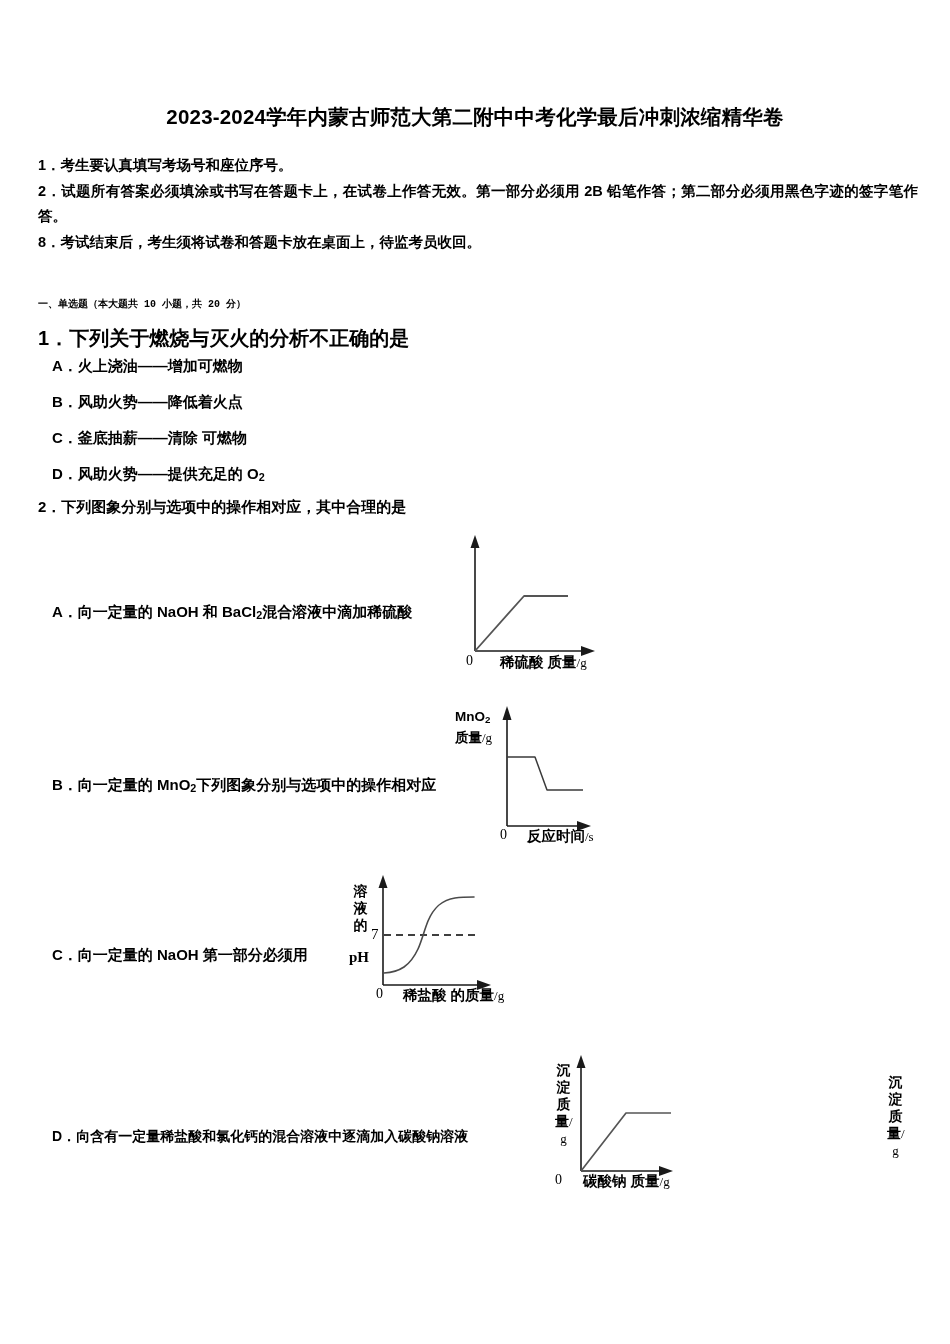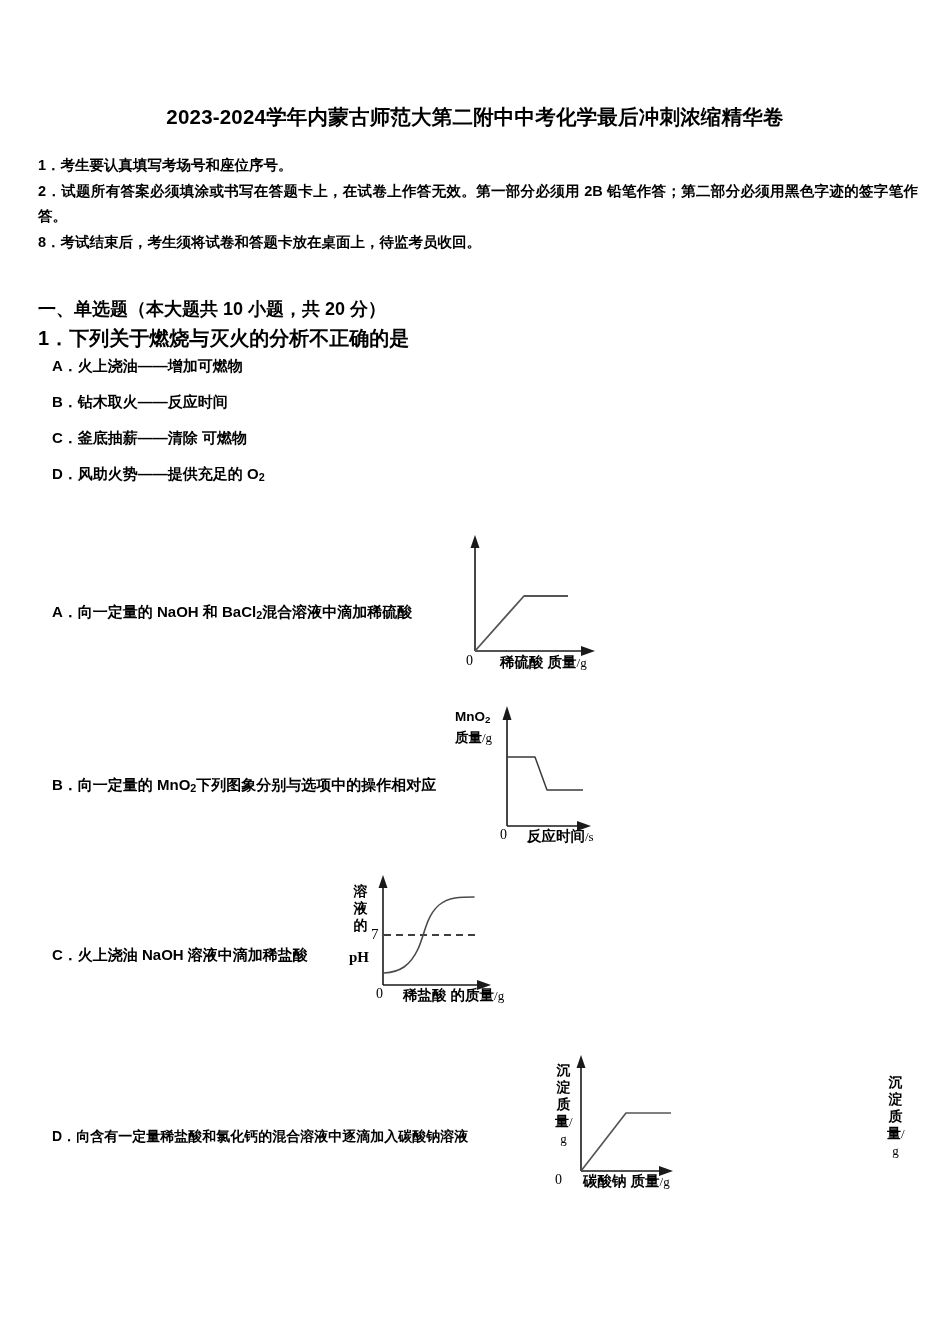--- a/index.html
+++ b/index.html
@@ -54,23 +54,23 @@
     font-weight: bold;
     font-size: 14.5px;
     line-height: 25.5px;
     text-align: justify;
   }
 
   
   .section-head {
     position: absolute;
     left: 38px; top: 297px;
-    font-family: Liberation Sans, sans-serif;
-    font-weight: bold;
-    font-size: 18px;
+    font-family: Liberation Mono, monospace;
+    font-weight: bold;
+    font-size: 10px;
     white-space: nowrap;
   }
   .q1-stem {
     position: absolute;
     left: 38px; top: 325px;
     font-family: "Liberation Sans", "DejaVu Sans", sans-serif;
     font-weight: bold;
     font-size: 20px;
     white-space: nowrap;
   }
@@ -174,29 +174,32 @@
   <div class="section-head">一、单选题（本大题共 10 小题，共 20 分）</div>
 
   <div class="q1-stem">
     <span>1．</span><span>下列关于燃烧与灭火的分析不正确的是</span>
   </div>
 
   <div class="q1-opt a">
     <span>A．</span><span>火上浇油——增加可燃物</span>
   </div>
   <div class="q1-opt b">
-    <span>B．</span><span>钻木取火——反应时间</span>
+    <span>B．</span><span>风助火势——降低着火点</span>
   </div>
   <div class="q1-opt c">
     <span>C．</span><span>釜底抽薪——清除 可燃物</span>
   </div>
   <div class="q1-opt d">
     <span>D．</span><span>风助火势——提供充足的 O</span><sub>2</sub>
   </div>
 
+  <div class="q2-stem">
+    <span>2．</span><span>下列图象分别与选项中的操作相对应，其中合理的是</span>
+  </div>
 
   <div class="q2-opt a">
     <span>A．</span><span>向一定量的 NaOH 和 BaCl</span><sub>2</sub><span>混合溶液中滴加稀硫酸</span>
   </div>
 
   <div class="chart" style="left:440px; top:533px; width:230px; height:160px;">
     <div class="vlabel" style="left:447px; top:541px;"><span>沉淀质量</span><span class="unit-g">/g</span></div>
     <svg width="230" height="160" viewBox="0 0 230 160">
 
       <line x1="35" y1="14" x2="35" y2="118" stroke="#1a1a1a" stroke-width="1.6"></line>
@@ -226,21 +229,21 @@
       <line x1="57" y1="123" x2="128" y2="123" stroke="#1a1a1a" stroke-width="1.6"></line>
       <polygon points="141,123 127,118 127,128" fill="#1a1a1a"></polygon>
 
       <polyline points="57,54 85,54 97,87 133,87" fill="none" stroke="#3a3a3a" stroke-width="1.5" stroke-linejoin="round"></polyline>
     </svg>
     <div class="origin" style="left:50px; top:124px;">0</div>
     <div class="hlabel" style="left:77px; top:124px;"><span>反应时间</span><span class="unit-g">/s</span></div>
   </div>
 
   <div class="q2-opt c">
-    <span>C．</span><span>火上浇油 NaOH 溶液中滴加稀盐酸</span>
+    <span>C．</span><span>向一定量的 NaOH 第一部分必须用</span>
   </div>
 
   <div class="chart" style="left:330px; top:873px; width:210px; height:150px;">
     <div class="vlabel" style="left:22px; top:10px;"><span>溶液的</span></div>
     <div class="blocklabel" style="left:19px; top:75px; font-family:'Liberation Serif', serif; font-weight:bold; font-size:15px;">pH</div>
     <div class="ph-seven" style="left:41px; top:53px;">7</div>
     <svg width="210" height="150" viewBox="0 0 210 150">
       <line x1="53" y1="14" x2="53" y2="112" stroke="#1a1a1a" stroke-width="1.6"></line>
       <polygon points="53,2 48.5,15 57.5,15" fill="#1a1a1a"></polygon>
       <line x1="53" y1="112" x2="148" y2="112" stroke="#1a1a1a" stroke-width="1.6"></line>

